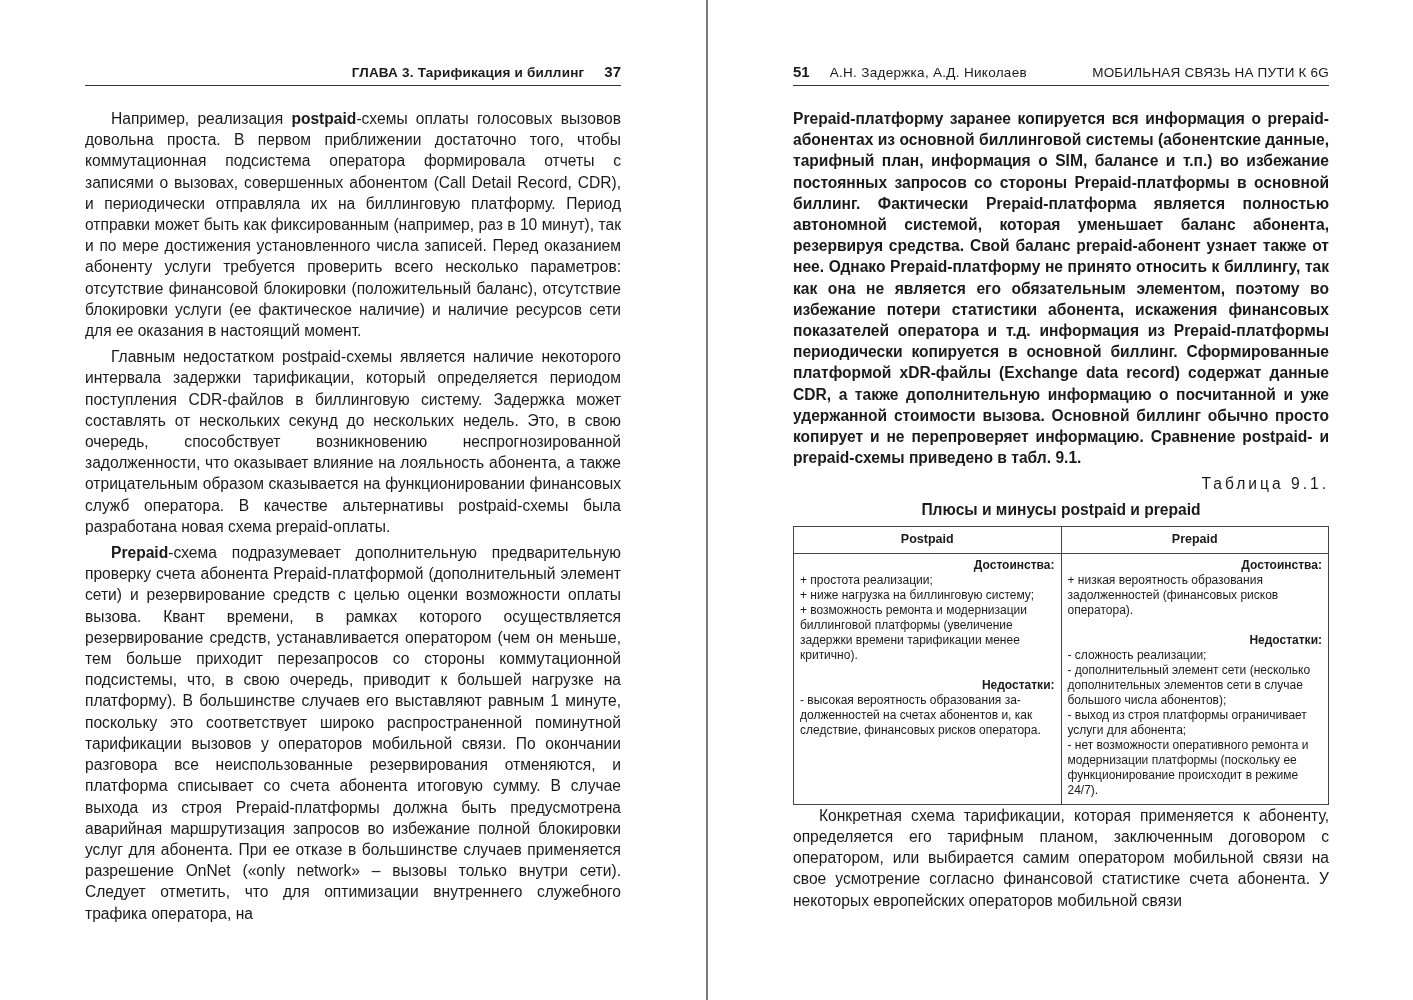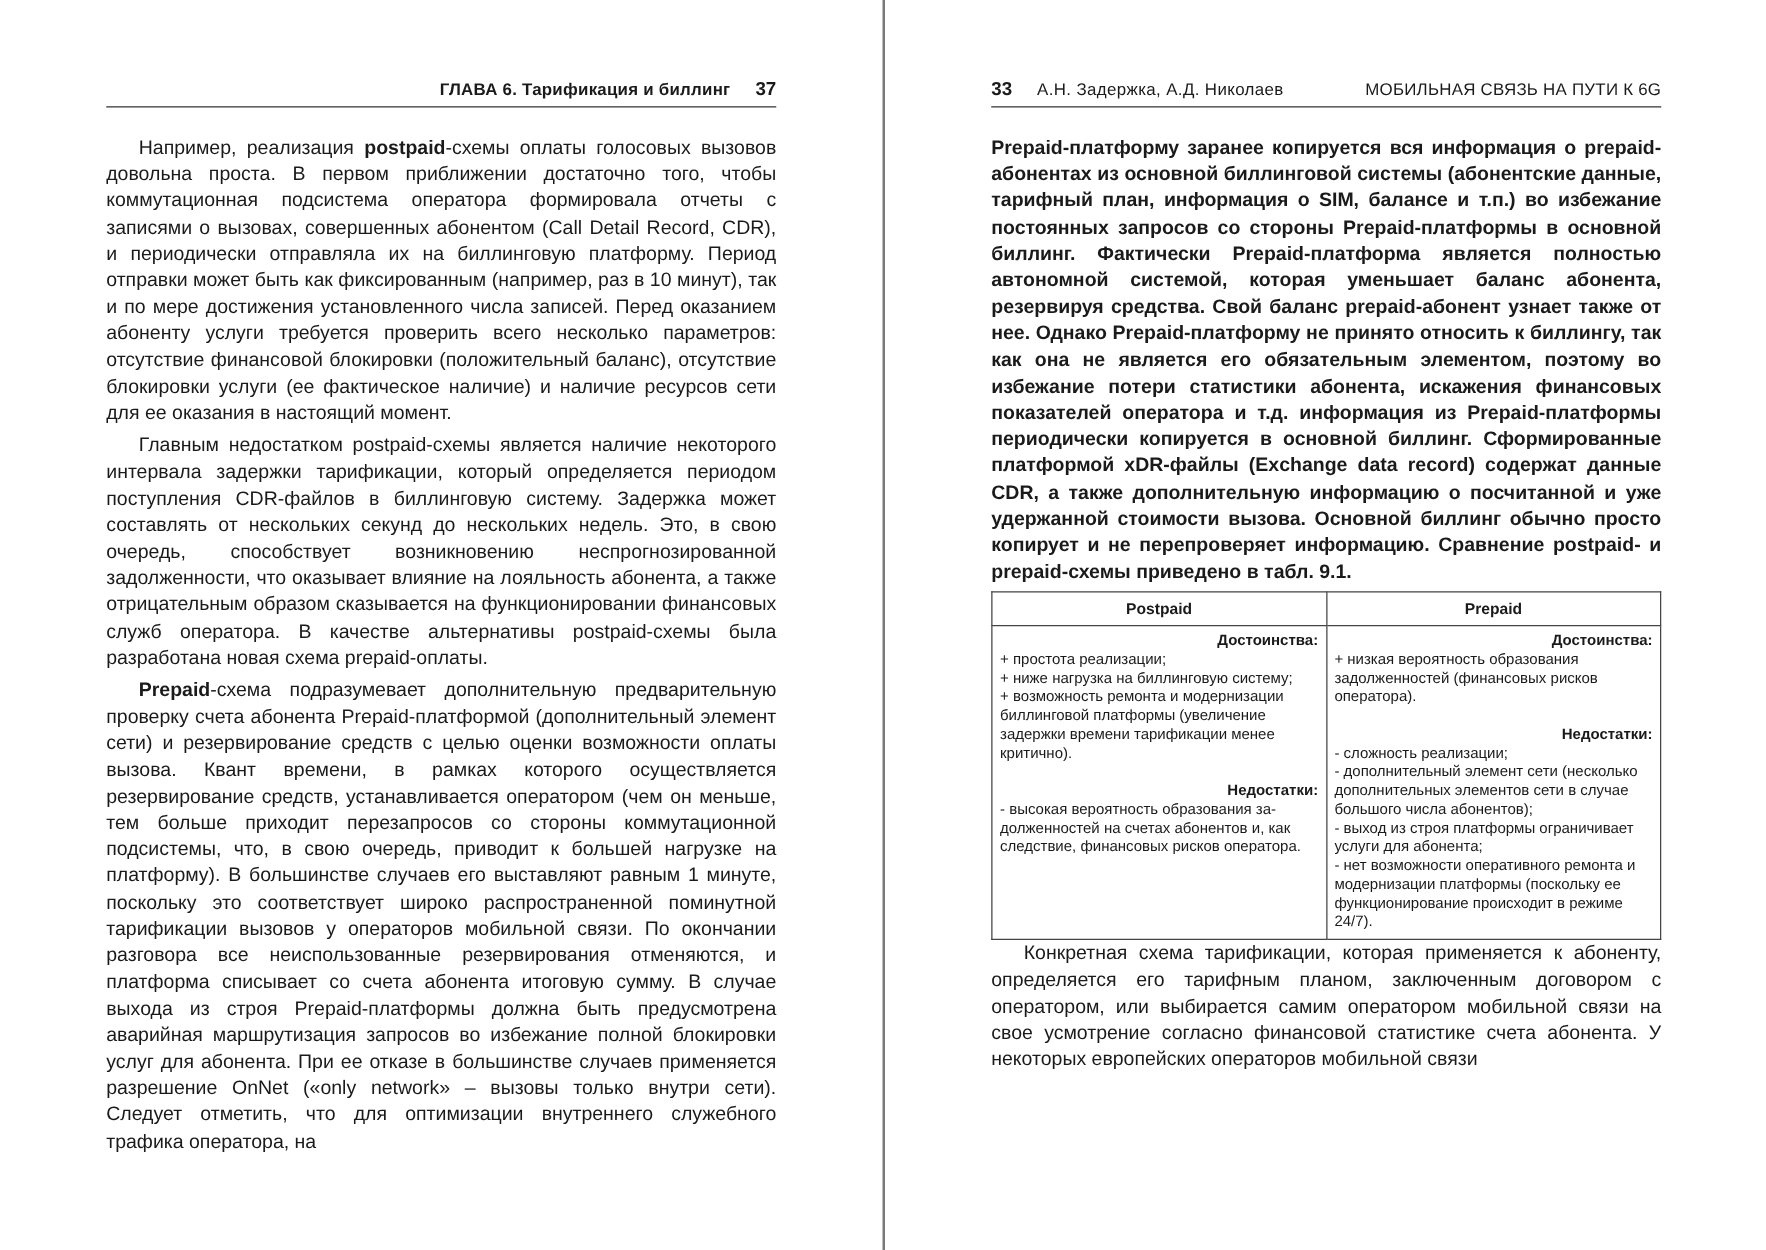--- a/index.html
+++ b/index.html
@@ -32,37 +32,39 @@
   .gap { height:15px; }
   .after-table { margin-top:14px; }
 </style>
 </head>
 <body>
 
 <div class="divider"></div>
 
 <div class="page left">
   <div class="running-head rh-left">
-    <span class="chap">ГЛАВА 6.  Тарификация и биллинг</span><span class="num">37</span>
+    <span class="chap">ГЛАВА 3.  Тарификация и биллинг</span><span class="num">37</span>
   </div>
   <div class="body">
     <p><span>Например, реализация </span><b>postpaid</b><span>-схемы оплаты голосовых вызовов довольна проста. В первом приближении достаточно того, чтобы коммутационная подсистема оператора формировала отчеты с записями о вызовах, совершенных абонентом (Call Detail Record, CDR), и периодически отправляла их на биллинговую платформу. Период отправки может быть как фиксированным (например, раз в 10 минут), так и по мере достижения установленного числа записей. Перед оказанием абоненту услуги требуется проверить всего несколько параметров: отсутствие финансовой блокировки (положительный баланс), отсутствие блокировки услуги (ее фактическое наличие) и наличие ресурсов сети для ее оказания в настоящий момент.</span></p>
     <p>Главным недостатком postpaid-схемы является наличие некоторого интервала задержки тарификации, который определяется периодом поступления CDR-файлов в биллинговую систему. Задержка может составлять от нескольких секунд до нескольких недель. Это, в свою очередь, способствует возникновению неспрогнозированной задолженности, что оказывает влияние на лояльность абонента, а также отрицательным образом сказывается на функционировании финансовых служб оператора. В качестве альтернативы postpaid-схемы была разработана новая схема prepaid-оплаты.</p>
     <p><b>Prepaid</b><span>-схема подразумевает дополнительную предварительную проверку счета абонента Prepaid-платформой (дополнительный элемент сети) и резервирование средств с целью оценки возможности оплаты вызова. Квант времени, в рамках которого осуществляется резервирование средств, устанавливается оператором (чем он меньше, тем больше приходит перезапросов со стороны коммутационной подсистемы, что, в свою очередь, приводит к большей нагрузке на платформу). В большинстве случаев его выставляют равным 1 минуте, поскольку это соответствует широко распространенной поминутной тарификации вызовов у операторов мобильной связи. По окончании разговора все неиспользованные резервирования отменяются, и платформа списывает со счета абонента итоговую сумму. В случае выхода из строя Prepaid-платформы должна быть предусмотрена аварийная маршрутизация запросов во избежание полной блокировки услуг для абонента. При ее отказе в большинстве случаев применяется разрешение OnNet («only network» – вызовы только внутри сети). Следует отметить, что для оптимизации внутреннего служебного трафика оператора, на</span></p>
   </div>
 </div>
 
 <div class="page right">
   <div class="running-head rh-right">
-    <span class="num">33</span>
+    <span class="num">51</span>
     <span class="authors">А.Н. Задержка, А.Д. Николаев</span>
     <span class="booktitle">МОБИЛЬНАЯ СВЯЗЬ НА ПУТИ К 6G</span>
   </div>
   <div class="body">
     <p class="noindent">Prepaid-платформу заранее копируется вся информация о prepaid-абонентах из основной биллинговой системы (абонентские данные, тарифный план, информация о SIM, балансе и т.п.) во избежание постоянных запросов со стороны Prepaid-платформы в основной биллинг. Фактически Prepaid-платформа является полностью автономной системой, которая уменьшает баланс абонента, резервируя средства. Свой баланс prepaid-абонент узнает также от нее. Однако Prepaid-платформу не принято относить к биллингу, так как она не является его обязательным элементом, поэтому во избежание потери статистики абонента, искажения финансовых показателей оператора и т.д. информация из Prepaid-платформы периодически копируется в основной биллинг. Сформированные платформой xDR-файлы (Exchange data record) содержат данные CDR, а также дополнительную информацию о посчитанной и уже удержанной стоимости вызова. Основной биллинг обычно просто копирует и не перепроверяет информацию. Сравнение postpaid- и prepaid-схемы приведено в табл. 9.1.</p>
+    <div class="table-label">Таблица 9.1.</div>
+    <div class="table-title">Плюсы и минусы postpaid и prepaid</div>
     <table class="cmp">
       <tbody>
           <tr>
         <th>Postpaid</th>
         <th>Prepaid</th>
       </tr>
       <tr>
         <td>
           <div class="cell-h">Достоинства:</div>
           <div>+ простота реализации;</div>

